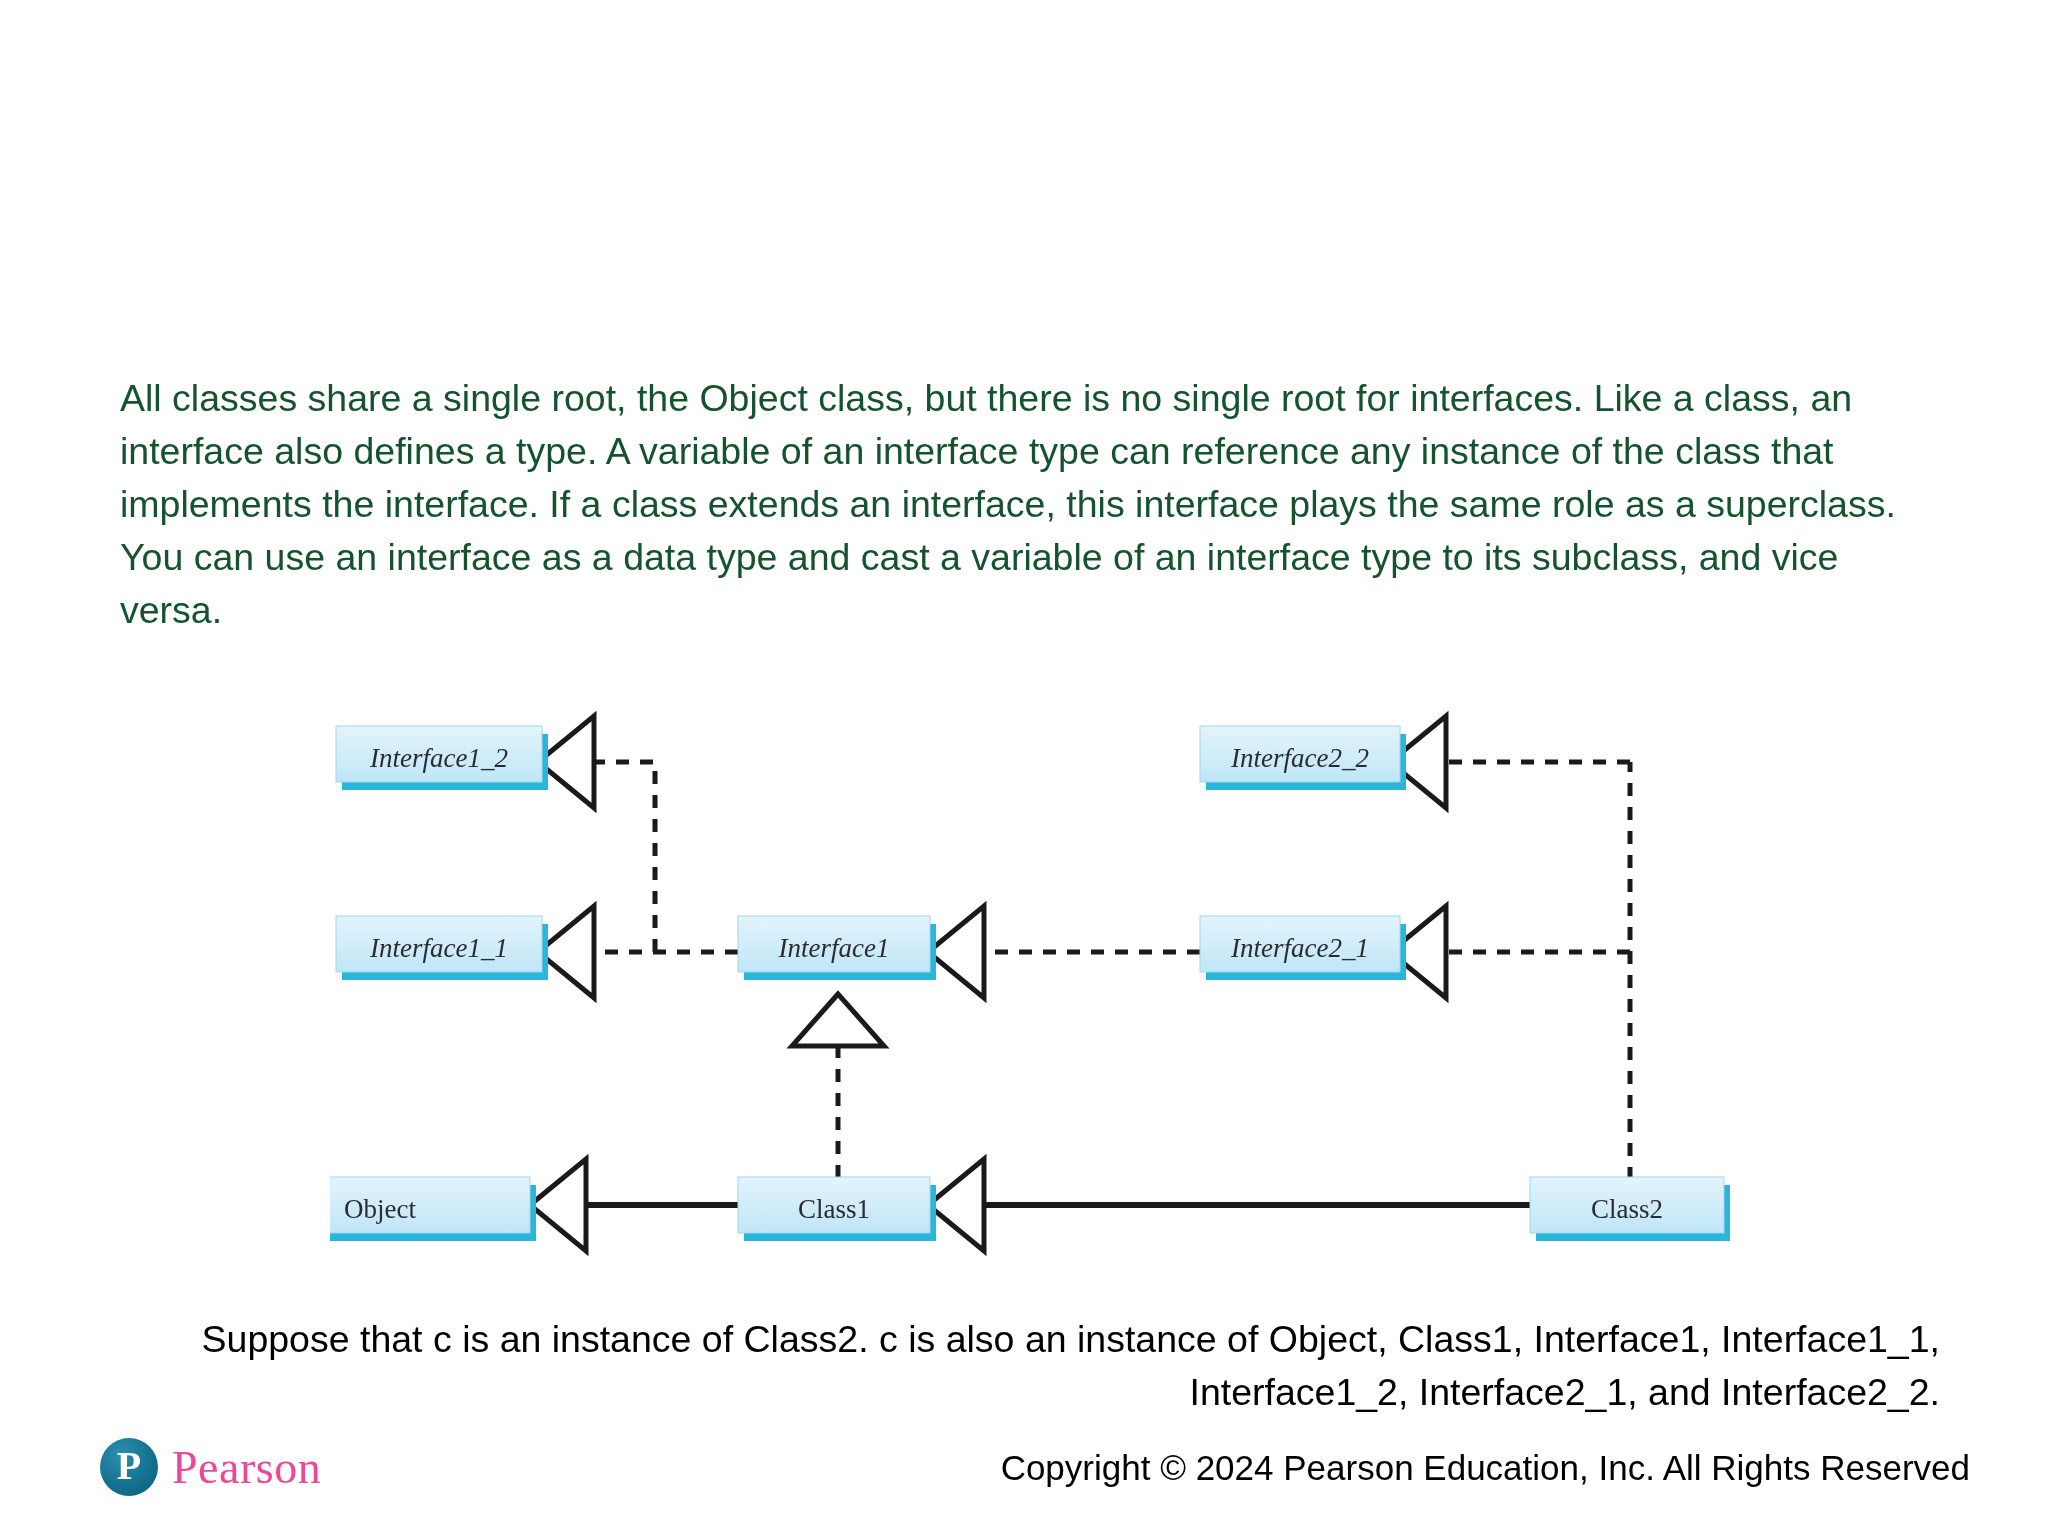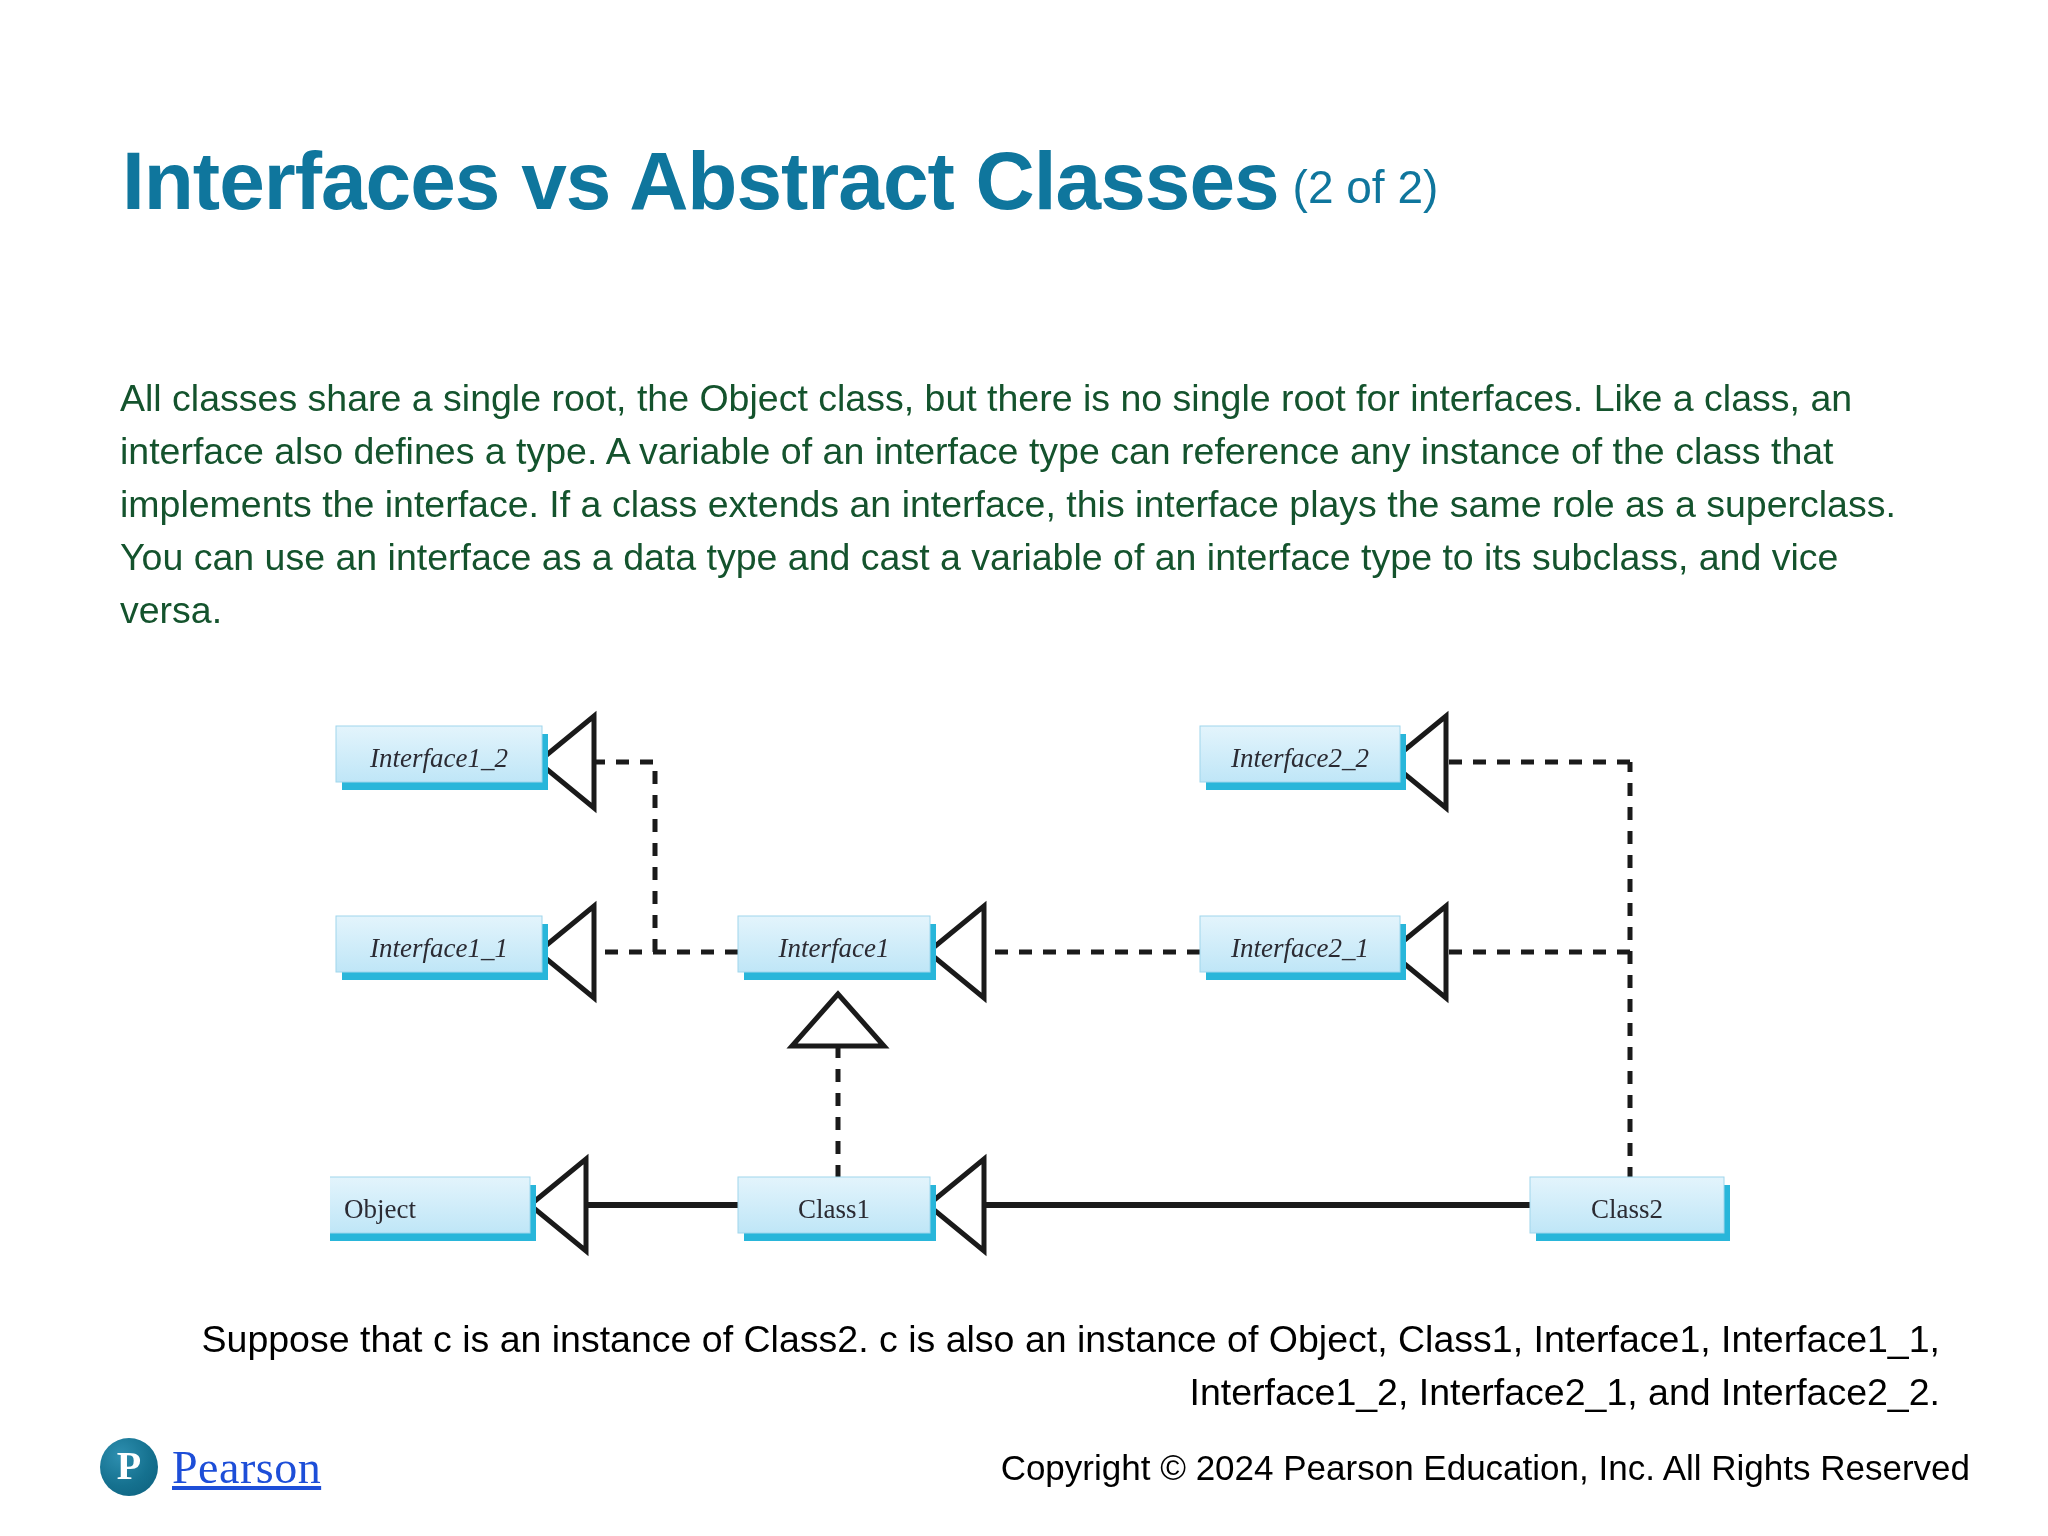--- a/index.html
+++ b/index.html
@@ -97,40 +97,36 @@
     color:#ffffff;
     font-family:"Liberation Serif", serif;
     font-size:40px;
     font-weight:bold;
     line-height:1;
     padding-bottom:2px;
   }
   #pearson-wordmark {
     font-family:"Liberation Serif", serif;
     font-size:46px;
-    color:#1d4ed8;
+    color:#ec4899;
     letter-spacing:0.5px;
-    text-decoration:underline;
   }
   #copyright {
     position:absolute;
     right:78px; top:1448px;
     font-size:35px;
     color:#000000;
     white-space:nowrap;
   }
 </style>
 </head>
 <body>
 
 <div id="slide">
 
-  <div id="title-block">
-    <span id="title-main">Interfaces vs Abstract Classes</span><span id="title-sub">(2 of 2)</span>
-  </div>
 
   <p id="intro-paragraph">All classes share a single root, the Object class, but there is no single root for interfaces. Like a class, an interface also defines a type. A variable of an interface type can reference any instance of the class that implements the interface. If a class extends an interface, this interface plays the same role as a superclass. You can use an interface as a data type and cast a variable of an interface type to its subclass, and vice versa.</p>
 
   <div id="diagram">
     <svg width="1430" height="560" viewBox="0 0 1430 560" xmlns="http://www.w3.org/2000/svg">
       <defs>
         <linearGradient id="boxgrad" x1="0" y1="0" x2="0" y2="1">
           <stop offset="0%" stop-color="#e3f4fc"></stop>
           <stop offset="100%" stop-color="#bfe6f7"></stop>
         </linearGradient>

